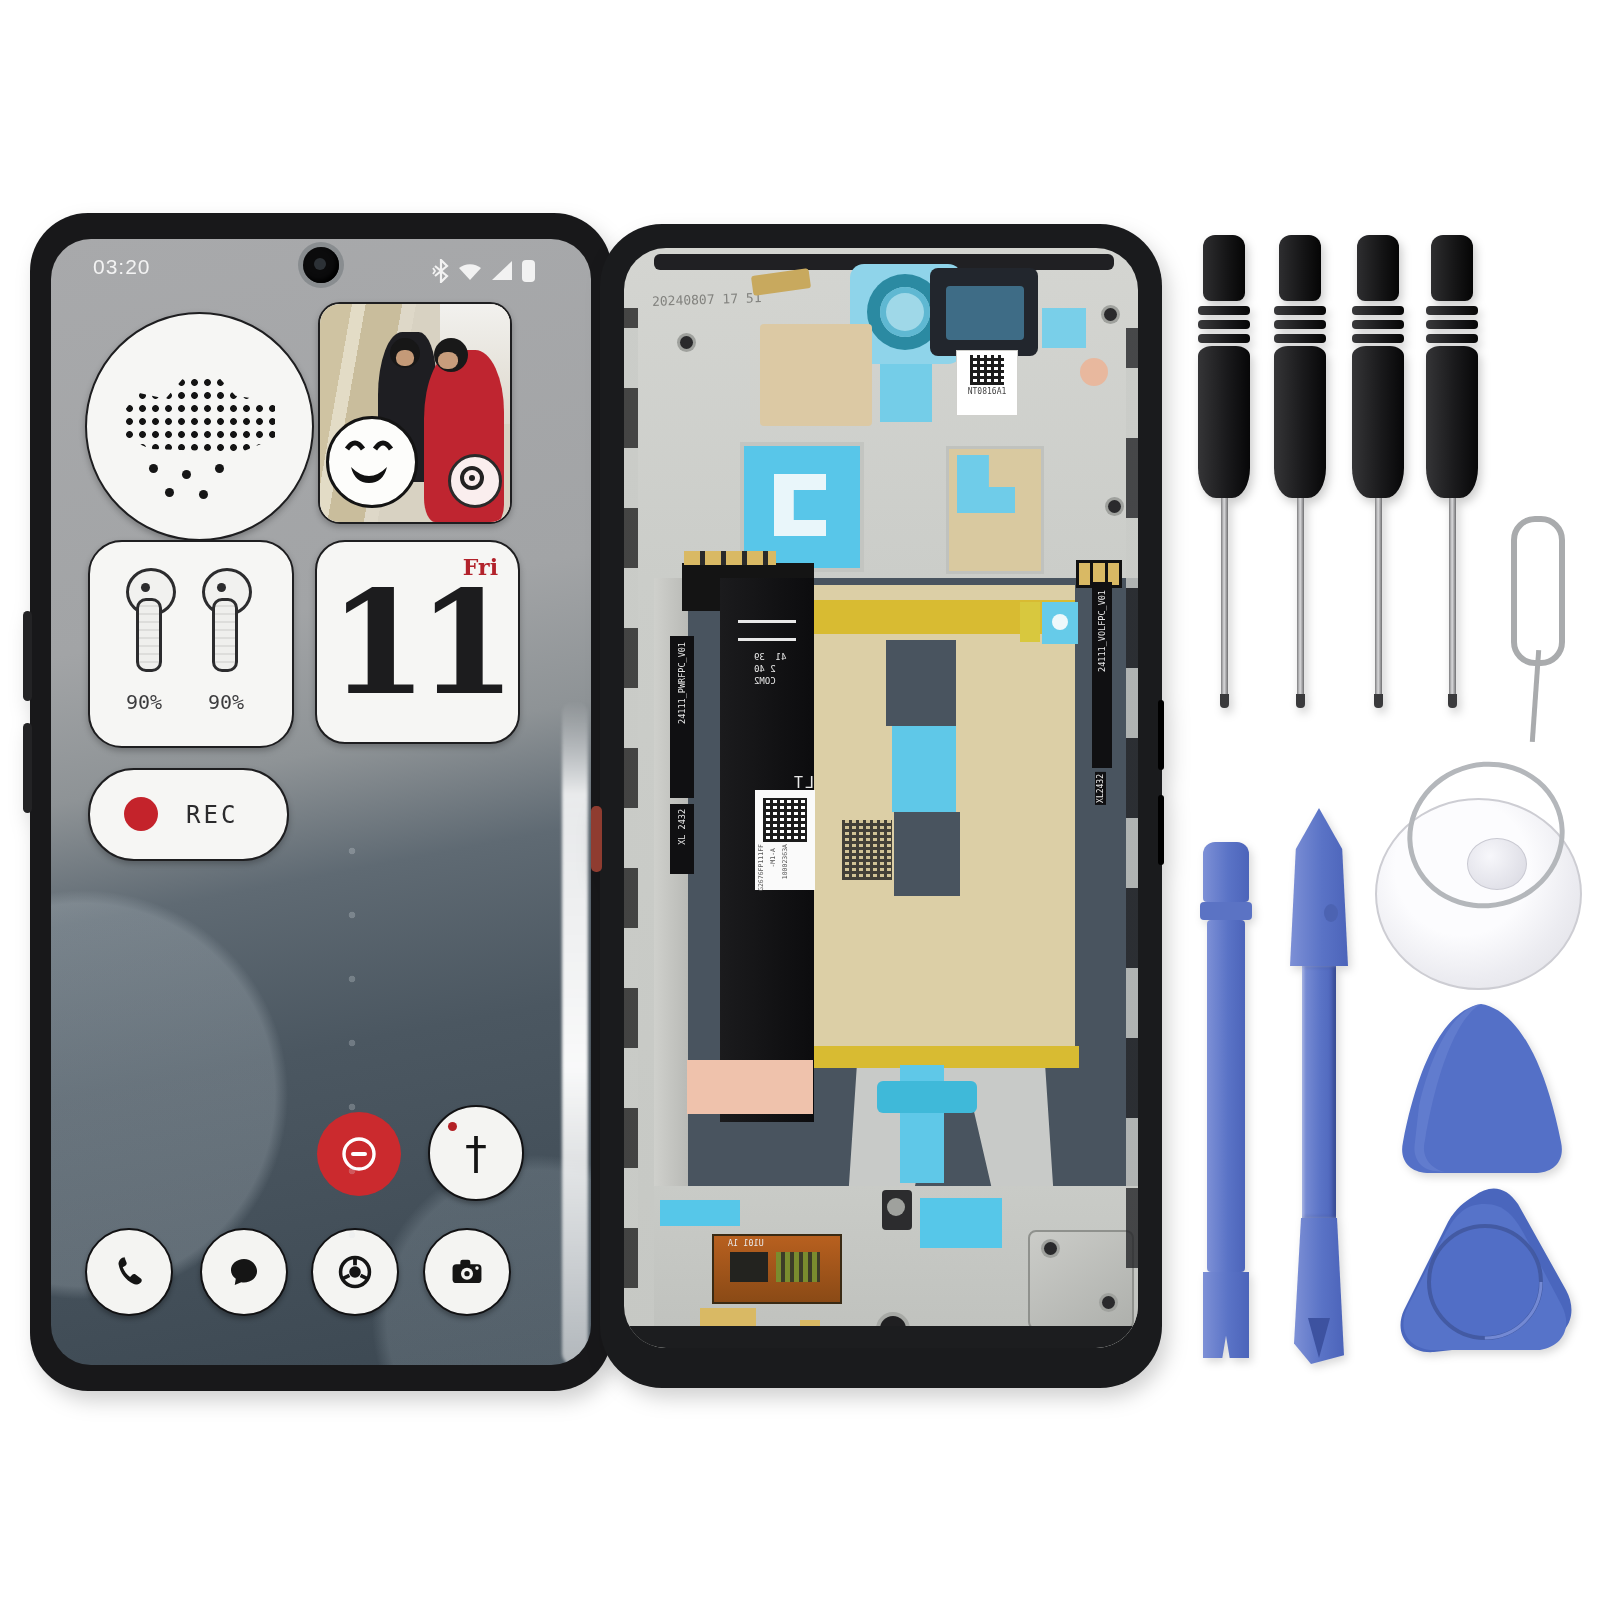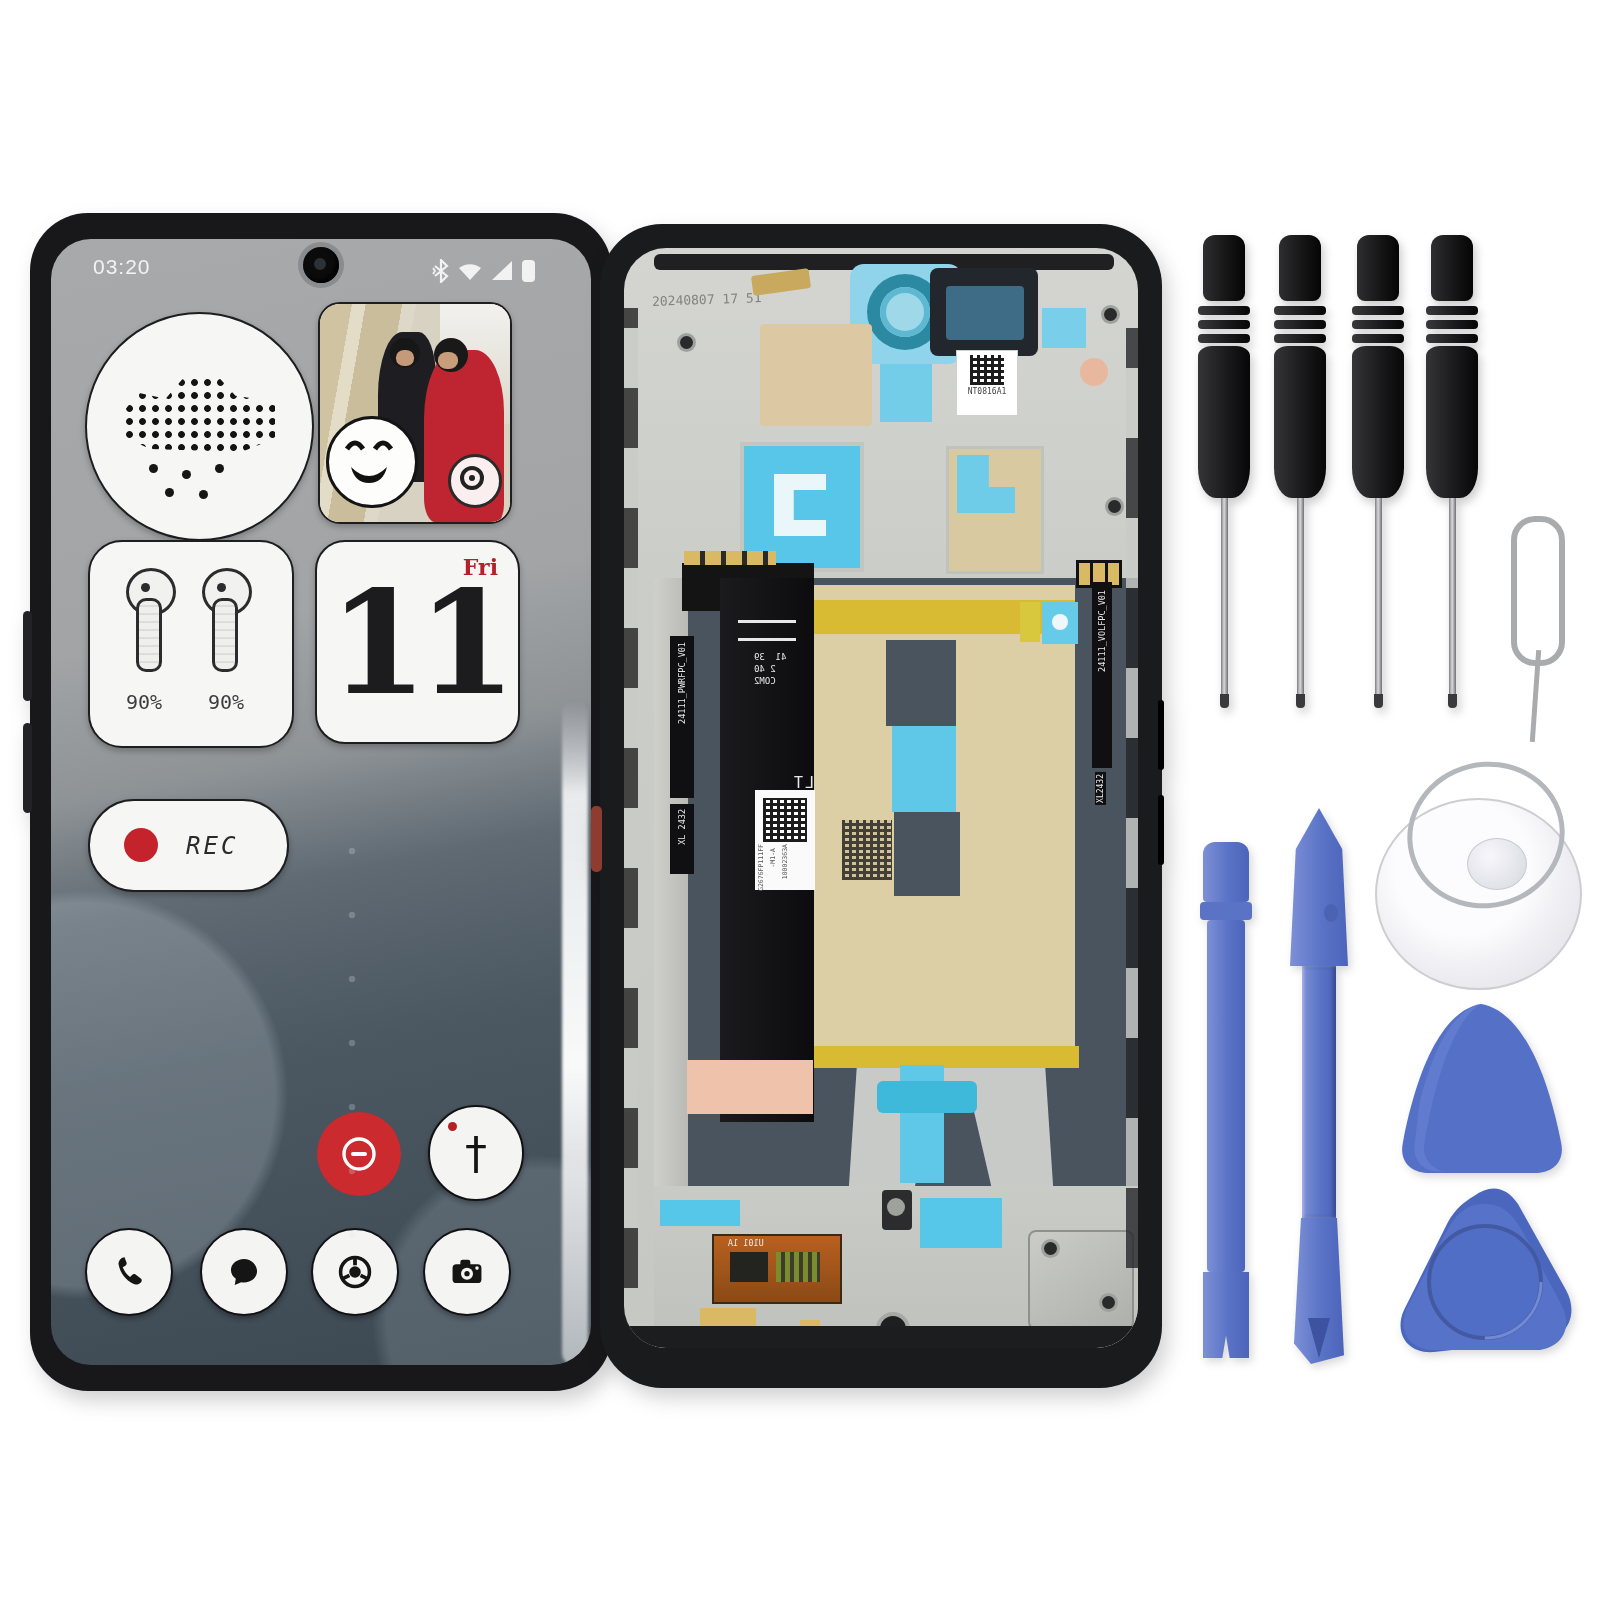--- a/index.html
+++ b/index.html
@@ -132,21 +132,21 @@
           </div>
         <span class="abs pct" style="left:36px;top:148px;">90%</span>
         <span class="abs pct" style="left:118px;top:148px;">90%</span>
       </div>
 
       <div class="card" style="left:264px;top:301px;width:201px;height:200px;border-radius:30px;text-align:center;">
         <span class="abs" style="right:20px;top:12px;color:#b2222b;font-family:'DejaVu Serif',serif;font-weight:bold;font-size:22px;">Fri</span>
         <span class="abs" style="left:0;right:0;top:18px;color:#1c1c1e;font-family:'DejaVu Serif',serif;font-size:142px;font-weight:600;letter-spacing:-10px;">11</span>
       </div>
 
-      <div class="card" style="left:37px;top:560px;width:197px;height:89px;border-radius:46px;font-style:italic;">
+      <div class="card" style="left:37px;top:529px;width:197px;height:89px;border-radius:46px;">
         <div class="abs" style="left:34px;top:27px;width:34px;height:34px;border-radius:50%;background:#c4232b;"></div>
         <span class="abs" style="left:96px;top:31px;font-family:'DejaVu Sans Mono',monospace;font-size:24px;letter-spacing:3px;color:#2b2b2d;">REC</span>
       </div>
 
       <div class="abs" style="left:266px;top:873px;width:84px;height:84px;border-radius:50%;background:#cb2a2e;display:flex;align-items:center;justify-content:center;">
         <svg width="42" height="42" viewBox="0 0 42 42">
           <circle cx="21" cy="21" r="15" stroke="#fff" stroke-width="3.4" fill="none"></circle>
           <rect x="13" y="19" width="16" height="4" rx="2" fill="#fff"></rect>
         </svg>
       </div>

